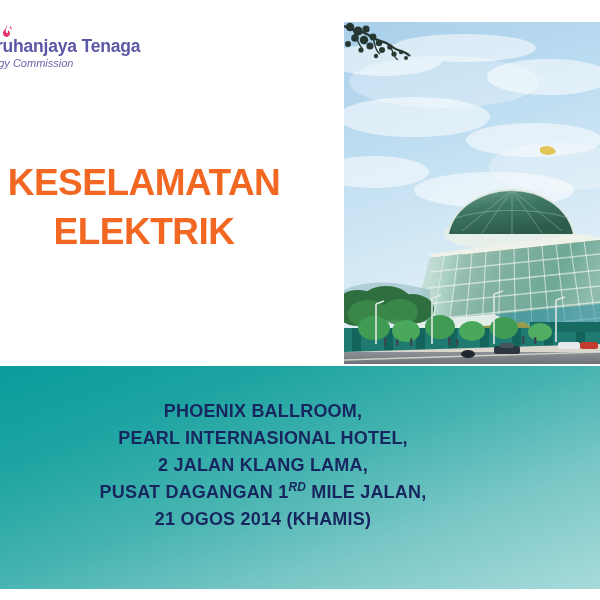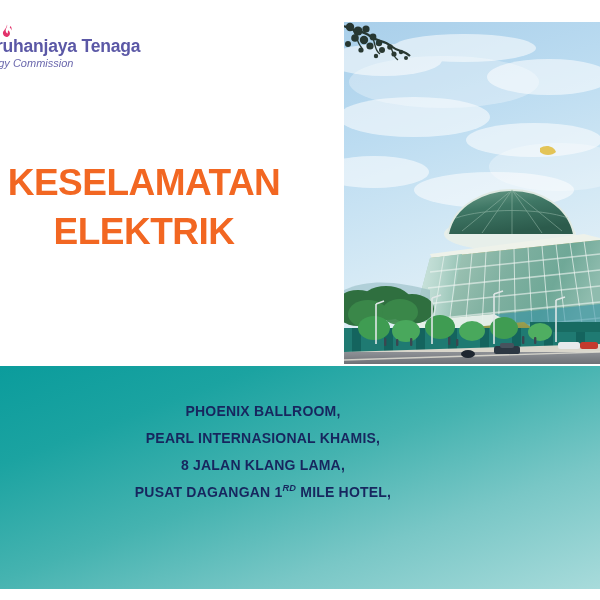--- a/index.html
+++ b/index.html
@@ -104,21 +104,21 @@
         #a8dbdb 100%);
   }
   #venue {
     position: absolute;
     left: 0;
     top: 398px;
     width: 526px;
     text-align: center;
     color: #17265e;
     font-weight: bold;
-    font-size: 14px;
+    font-size: 18px;
     line-height: 27px;
     letter-spacing: 0.2px;
   }
   #venue .vline { display: block; white-space: nowrap; }
   #venue sup {
     font-size: 0.66em;
     vertical-align: super;
     line-height: 0;
     font-style: italic;
   }
@@ -333,18 +333,19 @@
       </g>
 
       <path d="M196 126 C202 122 210 124 212 130 C208 134 200 134 196 130 Z" fill="#e0bb3a" opacity="0.85"></path>
     </svg>
   </div>
 
   <div id="footer-band"></div>
 
   <div id="venue">
     <span class="vline">PHOENIX BALLROOM,</span>
-    <span class="vline">PEARL  INTERNASIONAL  KHAMIS,</span>
-    <span class="vline">8 JALAN KLANG LAMA,</span>
-    <span class="vline"><span>PUSAT DAGANGAN 1</span><sup>RD</sup><span> MILE HOTEL,</span></span>
+    <span class="vline">PEARL  INTERNASIONAL  HOTEL,</span>
+    <span class="vline">2 JALAN KLANG LAMA,</span>
+    <span class="vline"><span>PUSAT DAGANGAN 1</span><sup>RD</sup><span> MILE JALAN,</span></span>
+    <span class="vline">21 OGOS 2014 (KHAMIS)</span>
   </div>
 
 </div>
 
 </body></html>

